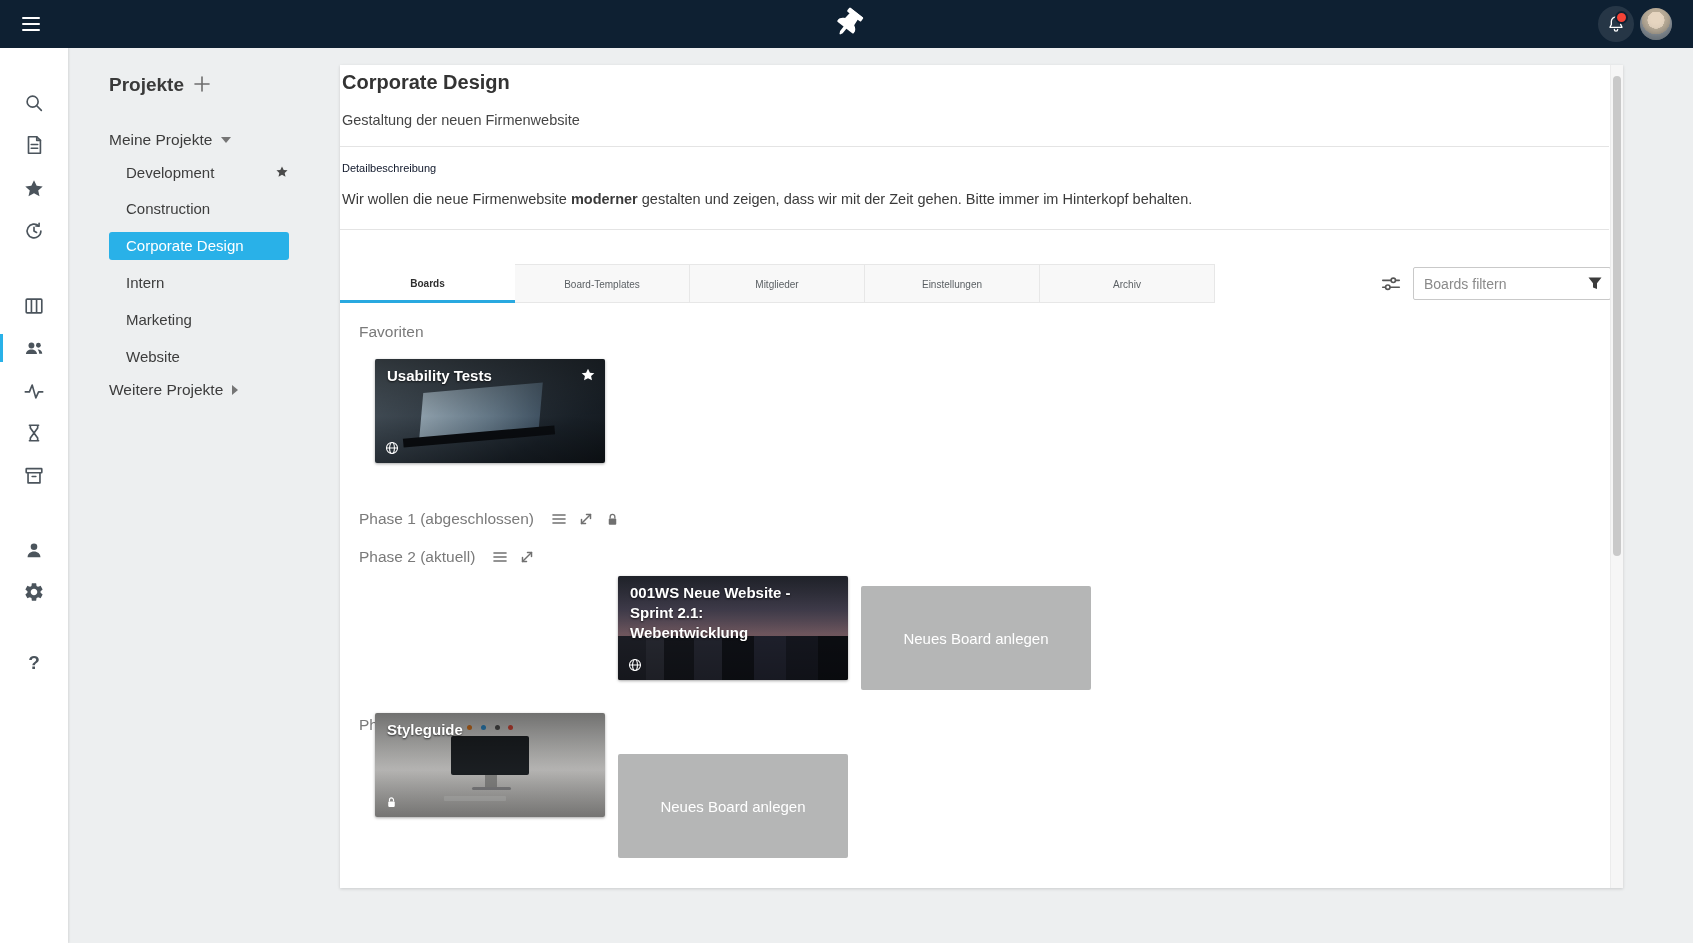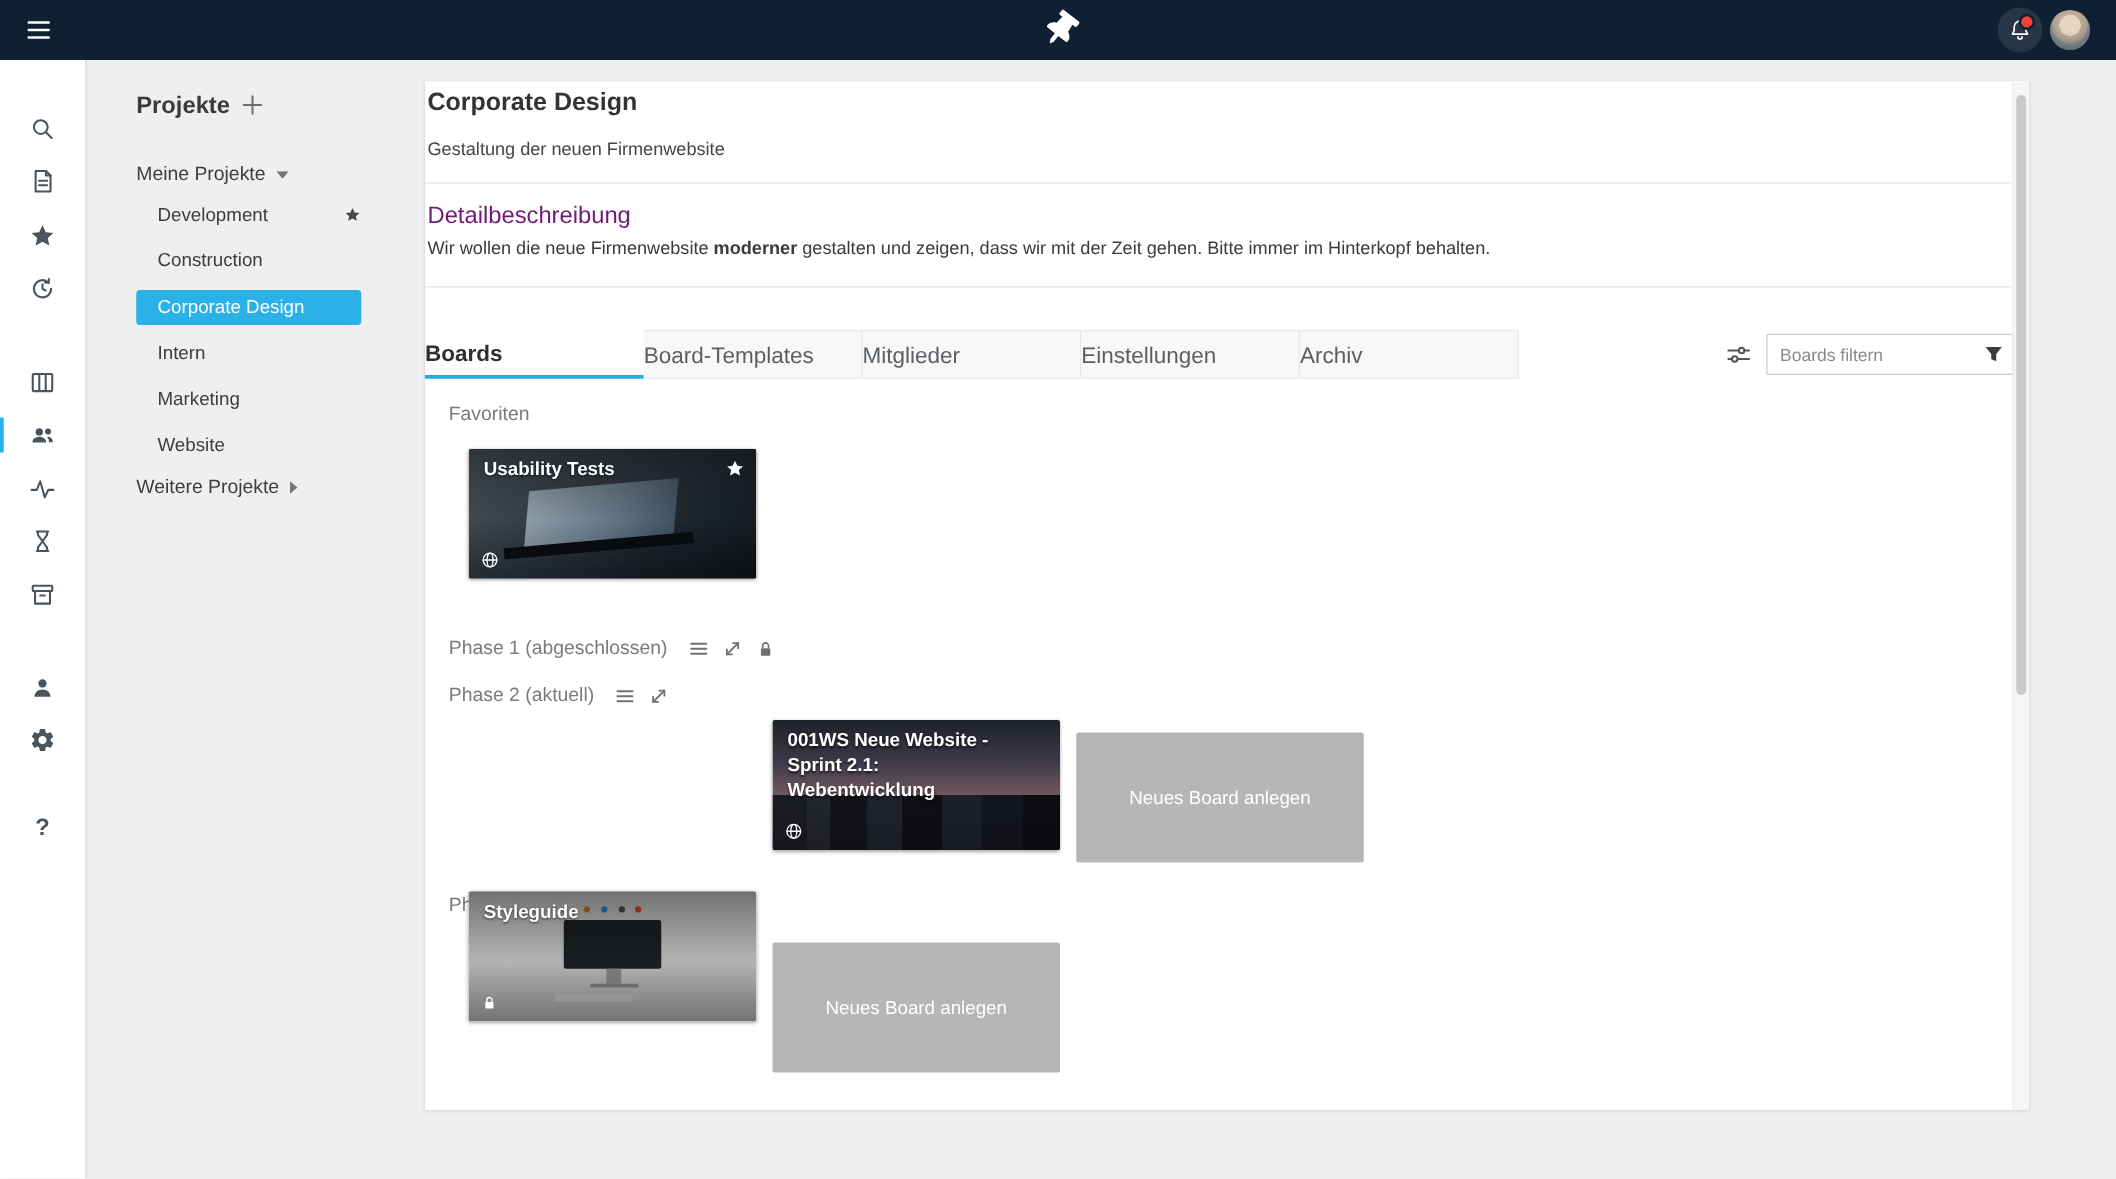--- a/index.html
+++ b/index.html
@@ -33,26 +33,26 @@
   .proj-item{position:absolute;left:58px;height:28px;line-height:28px;font-size:15px;color:#3d3d3d;cursor:pointer;white-space:nowrap;}
   .proj-item.active-pill{left:41px;width:180px;padding-left:17px;background:#29b1e8;color:#fff;border-radius:3px;box-sizing:border-box;}
   .item-star{position:absolute;left:207px;top:117px;cursor:pointer;}
 
   
   .panel{position:absolute;left:340px;top:65px;width:1283px;height:823px;background:#fff;box-shadow:0 1px 3px rgba(0,0,0,.15);}
   .page-title{position:absolute;left:2px;top:6px;margin:0;font-size:20px;font-weight:bold;color:#333;}
   .subtitle{position:absolute;left:2px;top:47px;font-size:14.5px;color:#454545;}
   .divider{position:absolute;left:0;right:14px;height:1px;background:#e4e4e4;}
   .d1{top:81px;} .d2{top:164px;}
-  .detail-label{position:absolute;left:2px;top:97px;font-size:19px;color:#701a75;}
+  .detail-label{position:absolute;left:2px;top:97px;font-size:11px;color:#0f172a;}
   .description{position:absolute;left:2px;top:126px;margin:0;font-size:14.5px;color:#3a3a3a;}
 
   
   .tabs{position:absolute;left:0;top:199px;width:875px;height:40px;display:flex;}
-  .tab{width:175px;height:39px;line-height:39px;font-size:18px;color:#5a5f63;background:#f8f8f8;border:1px solid #e7e7e7;border-left:none;box-sizing:border-box;cursor:pointer;}
+  .tab{width:175px;height:39px;line-height:39px;text-align:center;font-size:10px;color:#5a5f63;background:#f8f8f8;border:1px solid #e7e7e7;border-left:none;box-sizing:border-box;cursor:pointer;}
   .tab:first-child{border-left:1px solid #e7e7e7;}
   .tab.active{background:#fff;border:none;box-shadow:inset 0 -3px 0 #29a9e0;color:#2f2f2f;font-weight:600;}
   .tune{position:absolute;left:1040px;top:208px;width:22px;height:22px;cursor:pointer;}
   .filter-box{position:absolute;left:1073px;top:202px;width:198px;height:33px;}
   .filter-box input{width:100%;height:100%;box-sizing:border-box;border:1px solid #c9c9c9;border-radius:2px;padding:0 30px 0 10px;font-size:14px;font-family:"Liberation Sans",sans-serif;color:#14532d;outline:none;}
   .filter-box input::placeholder{color:#8a8a8a;}
   .funnel{position:absolute;right:9px;top:10px;cursor:pointer;}
 
   
   .section-label{position:absolute;left:19px;font-size:15.5px;color:#7a7a7a;}

